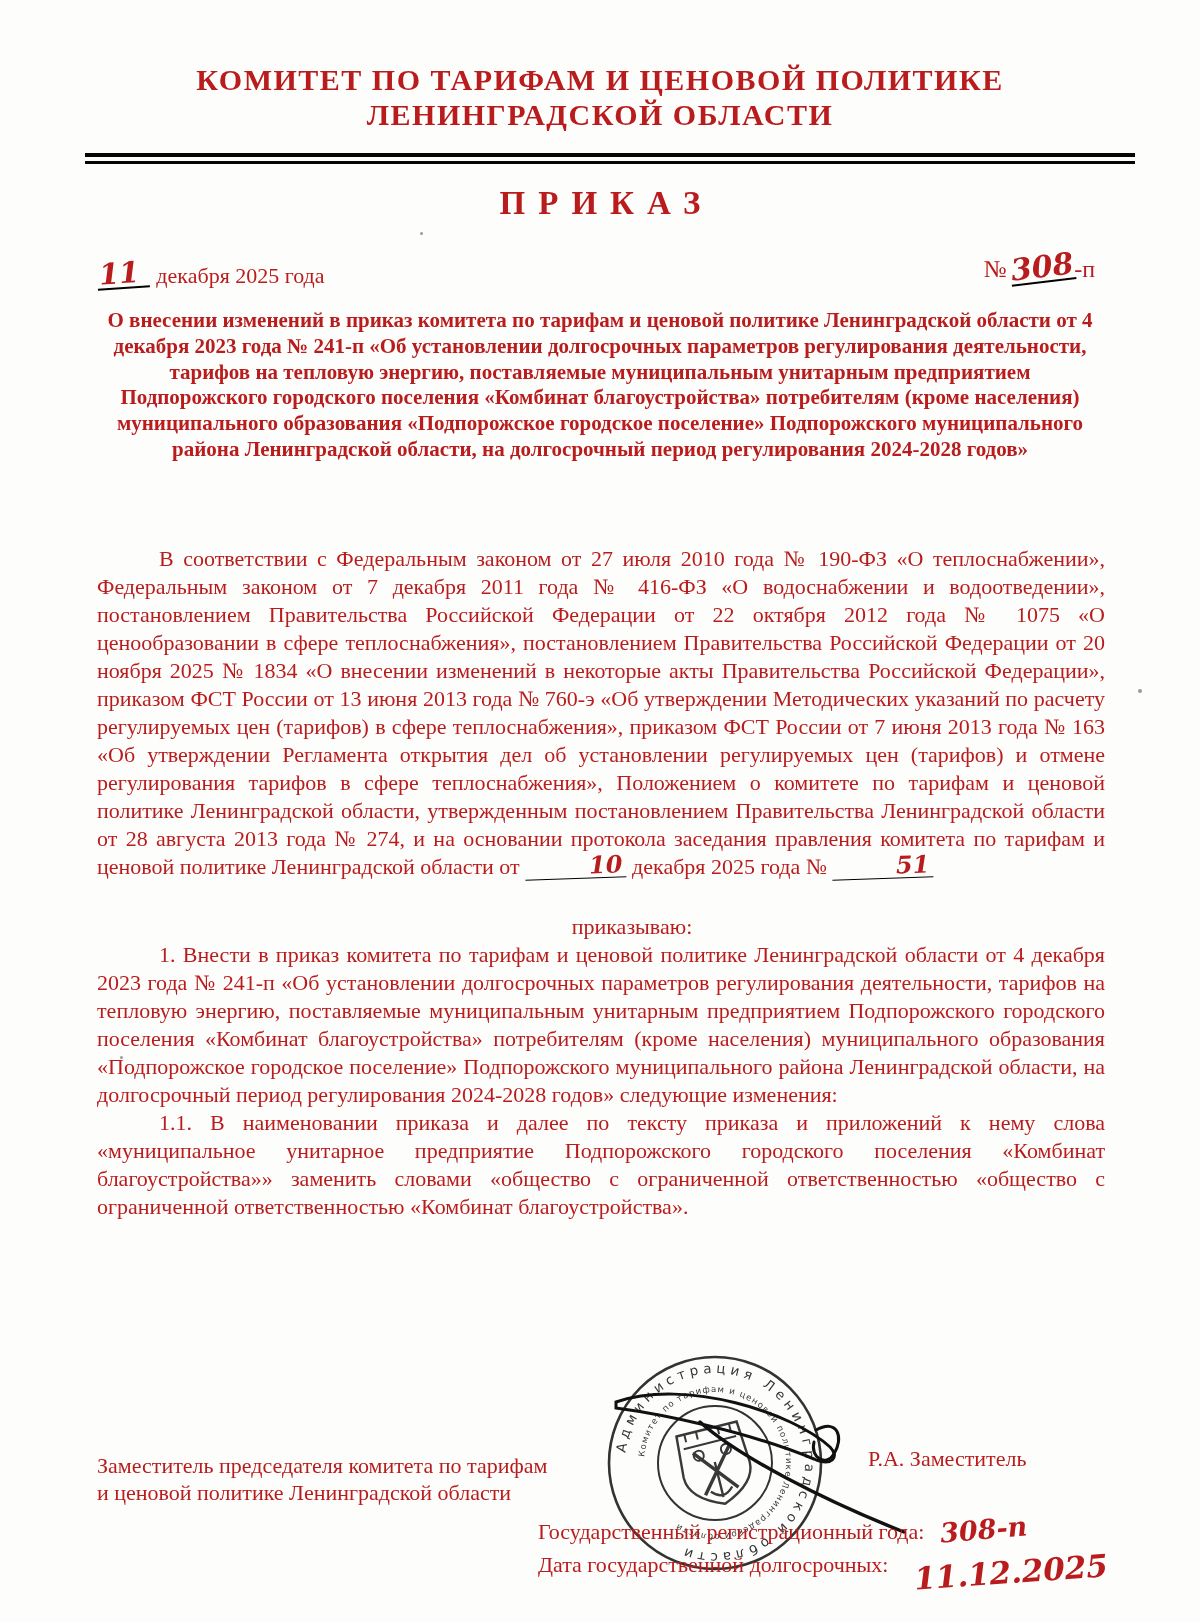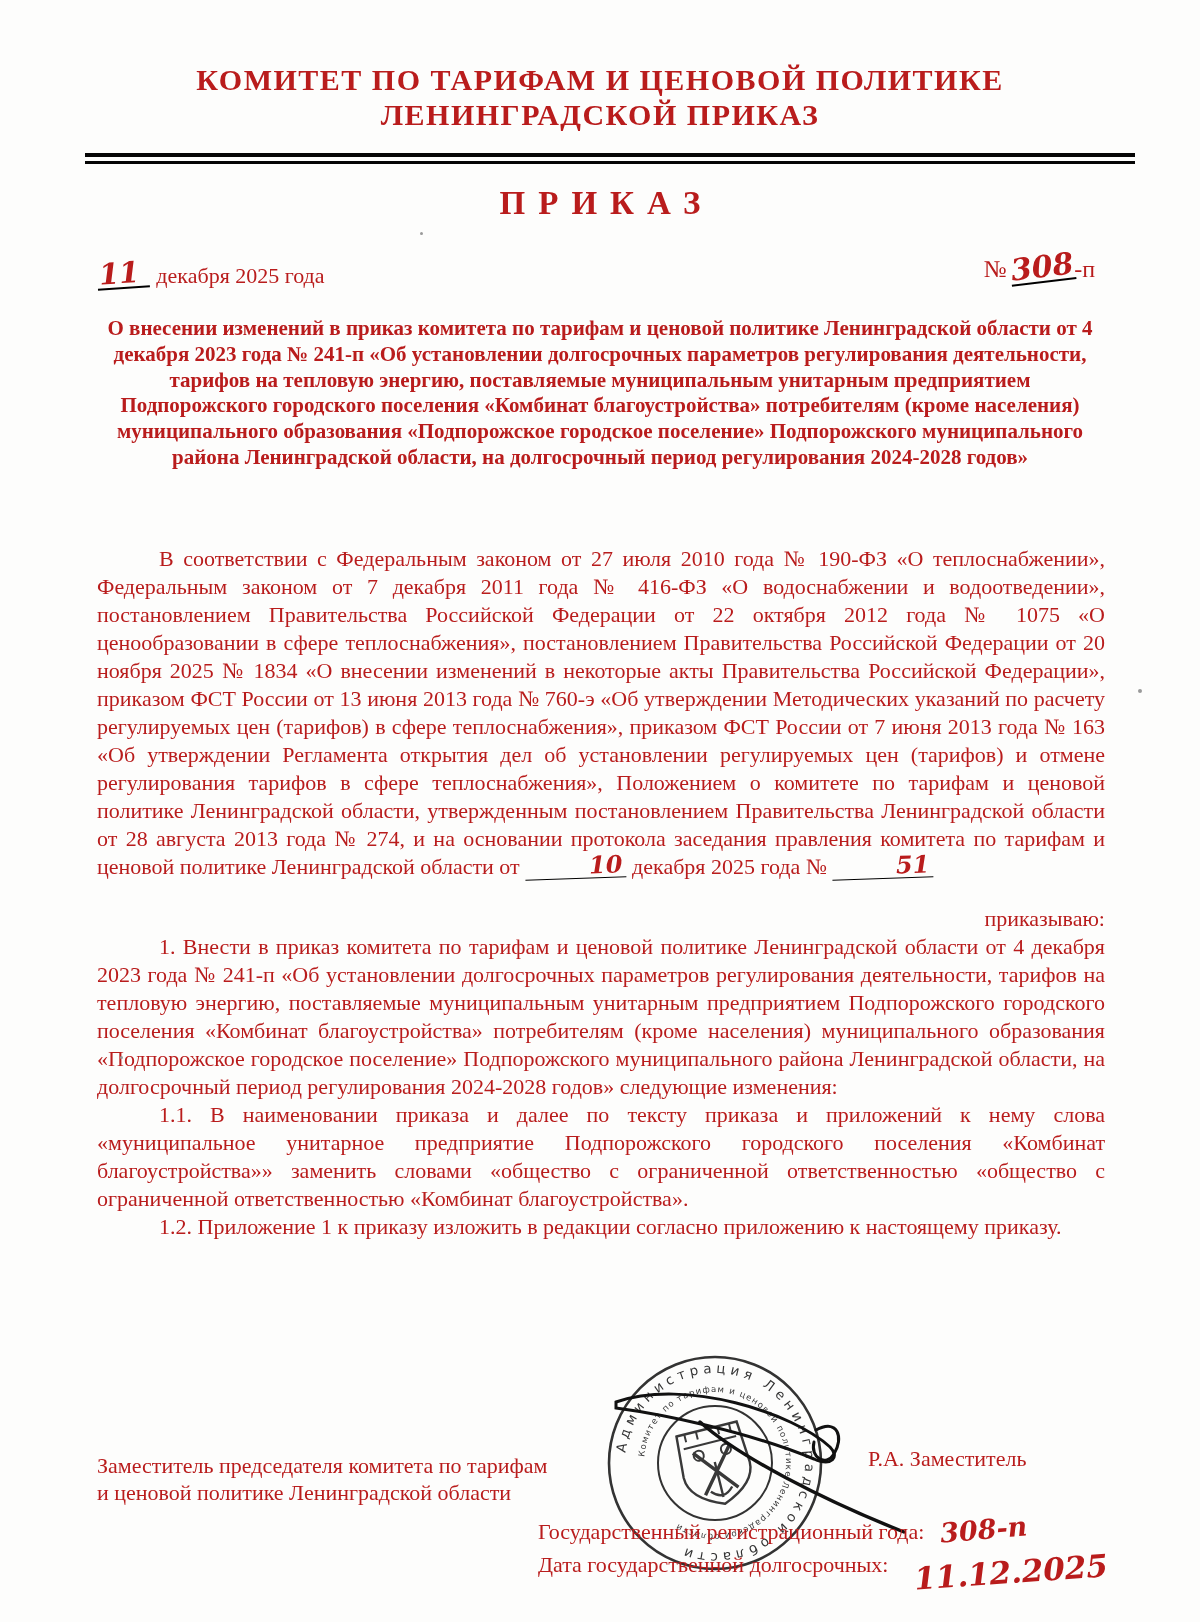--- a/index.html
+++ b/index.html
@@ -25,29 +25,29 @@
   .hand { font-family:"DejaVu Serif", serif; font-style:italic; font-weight:bold; }
   .date-day {
     display:inline-block; font-size:29px; line-height:26px; transform:rotate(-4deg);
     border-bottom:2px solid #000; padding:0 10px 1px 2px; margin-right:7px;
   }
   .num-val {
     display:inline-block; font-size:30px; line-height:26px; transform:rotate(-7deg);
     border-bottom:2px solid #000; padding:0 1px 1px 1px; margin:0 0 0 3px;
   }
   .subject {
-    position:absolute; top:316px; left:105px; width:990px; text-align:center;
+    position:absolute; top:308px; left:105px; width:990px; text-align:center;
     font-weight:bold; font-size:21px; line-height:25.8px;
   }
   .body {
     position:absolute; top:545px; left:97px; width:1008px;
     font-size:22px; line-height:28px; text-align:justify;
   }
   .body p { margin:0; text-indent:62px; }
-  .body p.order-word { margin-top:24px; text-align:right; }
+  .body p.order-word { margin-top:32px; text-align:center; }
   .hand-inline {
     display:inline-block; font-size:24px; line-height:22px;
     border-bottom:1.5px solid #000; padding:0 4px 1px 2px; transform:rotate(-2deg);
   }
   .sig-position { position:absolute; top:1420px; left:97px; font-size:22px; line-height:27px; text-align:left;margin-top:32px; }
   .sig-name { position:absolute; top:1446px; left:868px; font-size:22px; }
   .stamp-svg { position:absolute; left:602px; top:1350px; }
   .signature-svg { position:absolute; left:586px; top:1376px; }
   .reg { position:absolute; left:538px; top:1516px; font-size:22px; line-height:27px; }
   .reg-row { white-space:nowrap; }
@@ -56,21 +56,21 @@
   .reg-date-val { display:inline-block; font-size:31px; transform:rotate(-4deg); margin-left:26px; position:relative; top:11px; }
   .speck { position:absolute; background:#9a9a9a; border-radius:50%; }
 </style>
 </head>
 <body>
 
 <div class="page">
 
   <div class="letterhead">
     <div>КОМИТЕТ ПО ТАРИФАМ И ЦЕНОВОЙ ПОЛИТИКЕ</div>
-    <div>ЛЕНИНГРАДСКОЙ ПРИКАЗ</div>
+    <div>ЛЕНИНГРАДСКОЙ ОБЛАСТИ</div>
   </div>
 
   <div class="rule-wrap">
     <div class="rule-a"></div>
     <div class="rule-b"></div>
   </div>
 
   <div class="doc-title">ПРИКАЗ</div>
 
   <div class="dateline">
@@ -82,21 +82,20 @@
     </div>
   </div>
 
   <div class="subject">О внесении изменений в приказ комитета по тарифам и ценовой политике Ленинградской области от 4 декабря 2023 года № 241-п  «Об установлении долгосрочных параметров регулирования деятельности, тарифов на тепловую энергию, поставляемые муниципальным унитарным предприятием Подпорожского городского поселения «Комбинат благоустройства» потребителям (кроме населения) муниципального образования «Подпорожское городское поселение» Подпорожского муниципального района Ленинградской области, на долгосрочный период регулирования 2024-2028 годов»</div>
 
   <div class="body">
     <p><span>В соответствии с Федеральным законом от 27 июля 2010 года № 190-ФЗ «О теплоснабжении», Федеральным законом от 7 декабря 2011 года № 416-ФЗ «О водоснабжении и водоотведении», постановлением Правительства Российской Федерации от 22 октября 2012 года № 1075 «О ценообразовании в сфере теплоснабжения», постановлением Правительства Российской Федерации от 20 ноября 2025 № 1834 «О внесении изменений в некоторые акты Правительства Российской Федерации», приказом ФСТ России от 13 июня 2013 года № 760-э «Об утверждении Методических указаний по расчету регулируемых цен (тарифов) в сфере теплоснабжения», приказом ФСТ России от 7 июня 2013 года № 163 «Об утверждении Регламента открытия дел об установлении регулируемых цен (тарифов) и отмене регулирования тарифов в сфере теплоснабжения», Положением о комитете по тарифам и ценовой политике Ленинградской области, утвержденным постановлением Правительства Ленинградской области от 28 августа 2013 года № 274, и на основании протокола заседания правления комитета по тарифам и ценовой политике Ленинградской области от </span><span class="hand hand-inline">10</span><span> декабря 2025 года № </span><span class="hand hand-inline">51</span></p>
     <p class="order-word">приказываю:</p>
     <p>1. Внести в приказ комитета по тарифам и ценовой политике Ленинградской области от 4 декабря 2023 года № 241-п  «Об установлении долгосрочных параметров регулирования деятельности, тарифов на тепловую энергию, поставляемые муниципальным унитарным предприятием Подпорожского городского поселения «Комбинат благоустройства» потребителям (кроме населения) муниципального образования «Подпорожское городское поселение» Подпорожского муниципального района Ленинградской области, на долгосрочный период регулирования 2024-2028 годов» следующие изменения:</p>
     <p>1.1. В наименовании приказа и далее по тексту приказа и приложений к нему слова «муниципальное унитарное предприятие Подпорожского городского поселения «Комбинат благоустройства»» заменить словами «общество с ограниченной ответственностью «общество с ограниченной ответственностью «Комбинат благоустройства».</p>
-    <p>1.2.  Приложение 1 к приказу изложить в редакции согласно приложению к настоящему приказу.</p>
   </div>
 
   <div class="sig-position">
     <div>Заместитель председателя комитета по тарифам</div>
     <div>и ценовой политике Ленинградской области</div>
   </div>
   <div class="sig-name">Р.А. Заместитель</div>
 
   <svg class="stamp-svg" width="226" height="226" viewBox="0 0 226 226">
     <defs>

